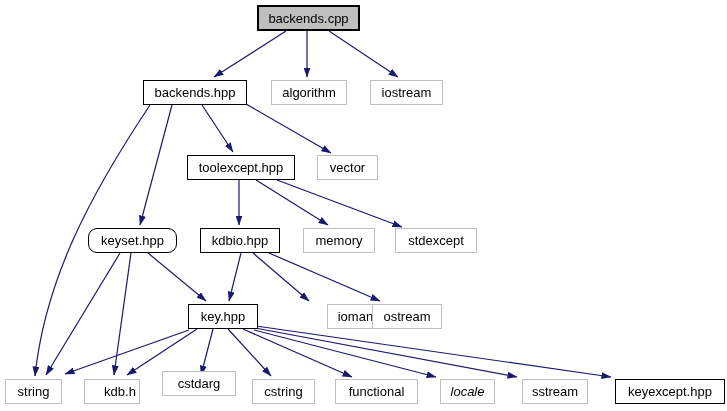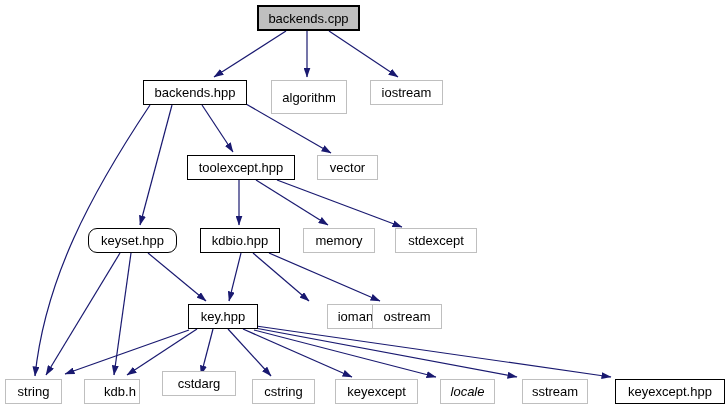--- a/index.html
+++ b/index.html
@@ -65,33 +65,33 @@
         <path d="M 228 329 L 271 376" class="edge" marker-end="url(#arrowhead)"></path>
         <path d="M 243 329 L 352 377" class="edge" marker-end="url(#arrowhead)"></path>
         <path d="M 254 330 L 436 377" class="edge" marker-end="url(#arrowhead)"></path>
         <path d="M 255 328 L 517 377" class="edge" marker-end="url(#arrowhead)"></path>
         <path d="M 256 326 L 611 377" class="edge" marker-end="url(#arrowhead)"></path>
       </g>
   </svg>
   <div>
       <div class="node current" style="left: 257px; top: 5px; width: 103px; height: 26px;">backends.cpp</div>
       <div class="node linked" style="left: 143px; top: 80px; width: 104px; height: 25px;">backends.hpp</div>
-      <div class="node external" style="left: 271px; top: 80px; width: 76px; height: 34px;">algorithm</div>
+      <div class="node external" style="left: 271px; top: 80px; width: 76px; height: 25px;">algorithm</div>
       <div class="node external" style="left: 370px; top: 80px; width: 73px; height: 25px;">iostream</div>
       <div class="node linked" style="left: 187px; top: 155px; width: 108px; height: 25px;">toolexcept.hpp</div>
       <div class="node external" style="left: 317px; top: 155px; width: 61px; height: 25px;">vector</div>
       <div class="node linked" style="left: 88px; top: 228px; width: 89px; height: 25px; border-radius: 9px;">keyset.hpp</div>
       <div class="node linked" style="left: 200px; top: 228px; width: 80px; height: 25px;">kdbio.hpp</div>
       <div class="node external" style="left: 303px; top: 228px; width: 72px; height: 25px;">memory</div>
       <div class="node external" style="left: 395px; top: 228px; width: 82px; height: 25px;">stdexcept</div>
       <div class="node linked" style="left: 188px; top: 304px; width: 70px; height: 25px;">key.hpp</div>
       <div class="node external" style="left: 279px; top: 304px; width: 67px; height: 25px; margin-left: 48px;">iomanip</div>
       <div class="node external" style="left: 372px; top: 304px; width: 70px; height: 25px;">ostream</div>
       <div class="node external" style="left: 5px; top: 379px; width: 57px; height: 25px;">string</div>
       <div class="node external" style="left: 84px; top: 379px; width: 56px; height: 25px; padding-left: 16px;">kdb.h</div>
       <div class="node external" style="left: 162px; top: 371px; width: 74px; height: 25px;">cstdarg</div>
       <div class="node external" style="left: 252px; top: 379px; width: 63px; height: 25px;">cstring</div>
-      <div class="node external" style="left: 335px; top: 379px; width: 83px; height: 25px;">keyexcept</div>
+      <div class="node external" style="left: 335px; top: 379px; width: 83px; height: 25px;">functional</div>
       <div class="node external" style="left: 440px; top: 379px; width: 55px; height: 25px; font-style: italic;">locale</div>
       <div class="node external" style="left: 522px; top: 379px; width: 66px; height: 25px;">sstream</div>
       <div class="node linked" style="left: 615px; top: 379px; width: 110px; height: 25px;">keyexcept.hpp</div>
     </div>
 </div>
 
 </body></html>

